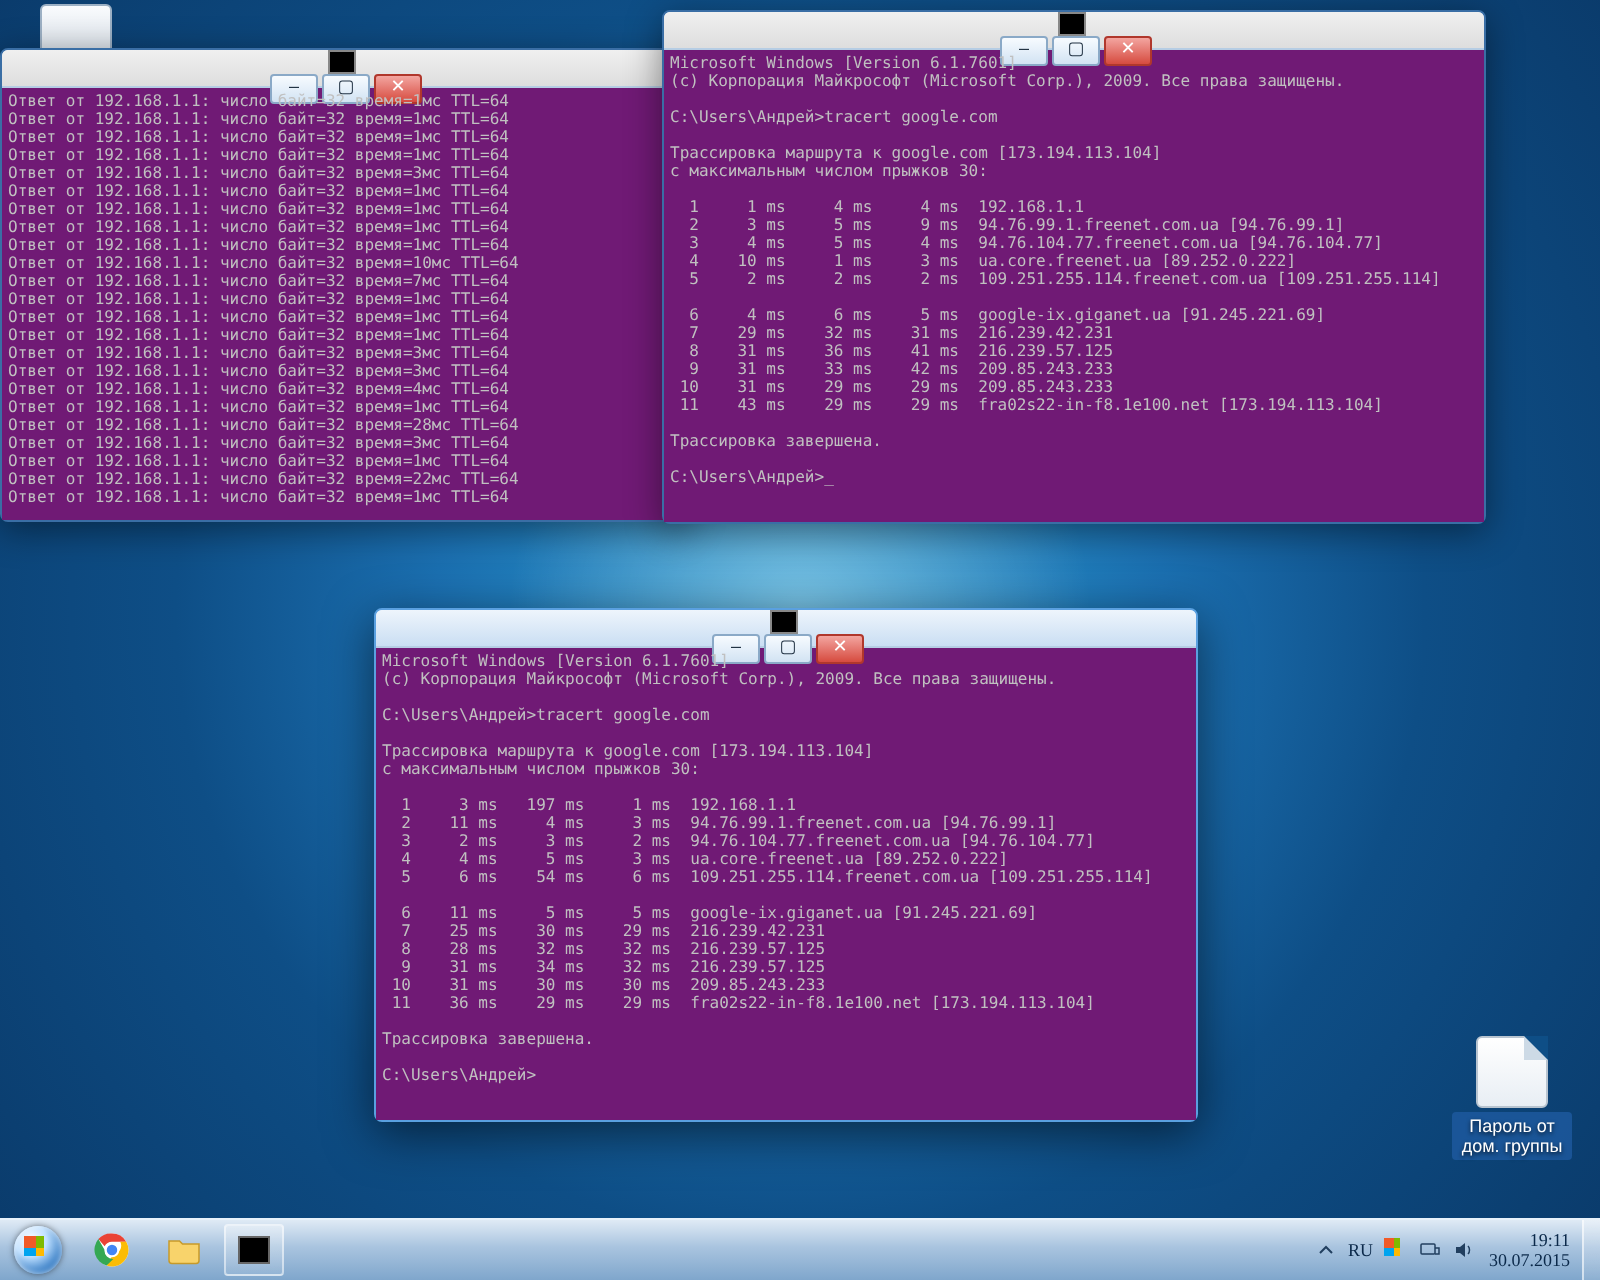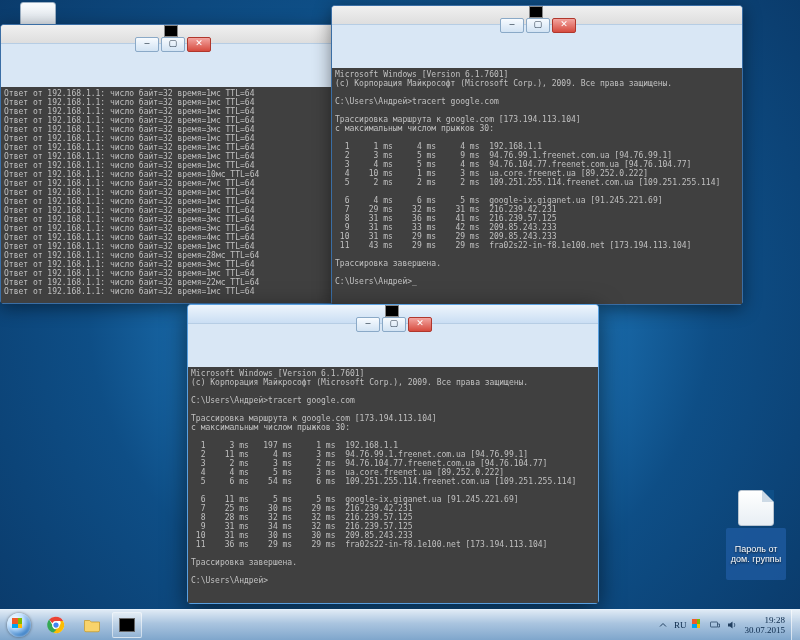--- a/index.html
+++ b/index.html
@@ -5,36 +5,36 @@
   html,body{margin:0;padding:0;width:800px;height:640px;overflow:hidden;font-family:"Segoe UI",Tahoma,sans-serif;font-size:11px;}
   
   #desktop{position:relative;width:800px;height:640px;
     background:
       radial-gradient(circle at 50% 48%, rgba(255,255,255,.35) 0%, rgba(255,255,255,0) 28%),
       radial-gradient(circle at 50% 48%, #2ea0d4 0%, #1b6fb0 35%, #0e4e86 60%, #0a3a6a 100%);
   }
   
   .dicon{position:absolute;width:60px;color:#fff;text-align:center;text-shadow:0 1px 2px rgba(0,0,0,.8);font-size:9px;cursor:pointer;}
   .dicon .glyph{width:34px;height:34px;margin:0 auto 2px;border-radius:3px;display:flex;align-items:center;justify-content:center;}
-  .dicon.sel .lbl{background:rgba(30,90,160,.8);border-radius:2px;padding:16px 2px;}
+  .dicon.sel .lbl{background:rgba(30,90,160,.8);border-radius:2px;padding:2px 2px;}
   .bin .glyph{background:linear-gradient(#f9fbfd,#cfd9e3);border:1px solid #9cb0c4;}
   .txt .glyph{background:linear-gradient(#fff,#e8eef4);border:1px solid #b8c4d0;position:relative;}
   .txt .glyph::after{content:"";position:absolute;right:-1px;top:-1px;border-width:6px;border-style:solid;border-color:#0e4e86 #0e4e86 #cddae6 #cddae6;}
 
   
   .win{position:absolute;border:1px solid #3a6ea5;border-radius:4px;background:#d9e7f5;box-shadow:0 4px 18px rgba(0,0,0,.45);}
   .win.active{border-color:#5aa0e0;box-shadow:0 6px 24px rgba(0,0,0,.55);}
   .titlebar{height:18px;display:flex;align-items:center;padding:0 2px 0 4px;background:linear-gradient(#eef5fc,#cadef3);border-bottom:1px solid #b6cde4;border-radius:3px 3px 0 0;flex-direction:column;}
   .win.in .titlebar{background:linear-gradient(#f0f0f0,#dedede);}
   .tico{width:12px;height:10px;background:#000;border:1px solid #888;margin-right:4px;flex:0 0 auto;}
   .ttext{flex:1;font-size:9px;color:#102a43;white-space:nowrap;overflow:hidden;}
   .tbtns{display:flex;gap:2px;}
   .tbtn{width:22px;height:13px;border:1px solid #8aa9c7;border-radius:2px;background:linear-gradient(#f7fbff,#d2e3f3);font-size:9px;line-height:11px;text-align:center;color:#234;cursor:pointer;}
   .tbtn.close{background:linear-gradient(#f3a5a0,#d64b3f);border-color:#b0372c;color:#fff;}
-  .client{background:#404040;color:#c0c0c0;font-family:"Lucida Console","Consolas",monospace;font-size:8px;line-height:9px;padding:2px 3px;white-space:pre;overflow:hidden;margin-top:43px;}
+  .client{background:#701a75;color:#c0c0c0;font-family:"Lucida Console","Consolas",monospace;font-size:8px;line-height:9px;padding:2px 3px;white-space:pre;overflow:hidden;}
 
   
   #taskbar{position:absolute;left:0;right:0;bottom:0;height:30px;background:linear-gradient(#dfeaf5,#a9c4df 45%,#7fa6cc);border-top:1px solid #e8f2fb;display:flex;align-items:center;}
   #start{width:38px;height:30px;display:flex;align-items:center;justify-content:center;cursor:pointer;}
   #start .orb{width:24px;height:24px;border-radius:50%;background:radial-gradient(circle at 35% 30%,#fff,#bfe0ff 35%,#2a74c0 75%,#0d3a6a);box-shadow:inset 0 0 3px rgba(255,255,255,.8),0 0 3px rgba(0,0,0,.5);position:relative;}
   #start .orb::after{content:"";position:absolute;inset:5px;background:
     linear-gradient(#f05a28,#f05a28) 0 0/45% 45% no-repeat,
     linear-gradient(#7fba00,#7fba00) 55% 0/45% 45% no-repeat,
     linear-gradient(#00a4ef,#00a4ef) 0 55%/45% 45% no-repeat,
     linear-gradient(#ffb900,#ffb900) 55% 55%/45% 45% no-repeat;}
@@ -205,20 +205,20 @@
       <div class="flag"></div>
       <svg class="ico" viewBox="0 0 24 24">
           <rect x="3" y="6" width="14" height="10" rx="1" fill="none" stroke="#0b294a" stroke-width="1.5"></rect>
           <path d="M17 10h4v6h-4" fill="none" stroke="#0b294a" stroke-width="1.5"></path>
         </svg>
       <svg class="ico" viewBox="0 0 24 24">
           <path d="M4 9h4l5-4v14l-5-4H4z" fill="#0b294a"></path>
           <path d="M16 8c2 2 2 6 0 8" stroke="#0b294a" fill="none" stroke-width="1.5"></path>
         </svg>
       <div id="clock">
-        <div>19:28</div>
+        <div>19:11</div>
         <div>30.07.2015</div>
       </div>
     </div>
     <div id="peek"></div>
   </div>
 
 </div>
 
 </body></html>

